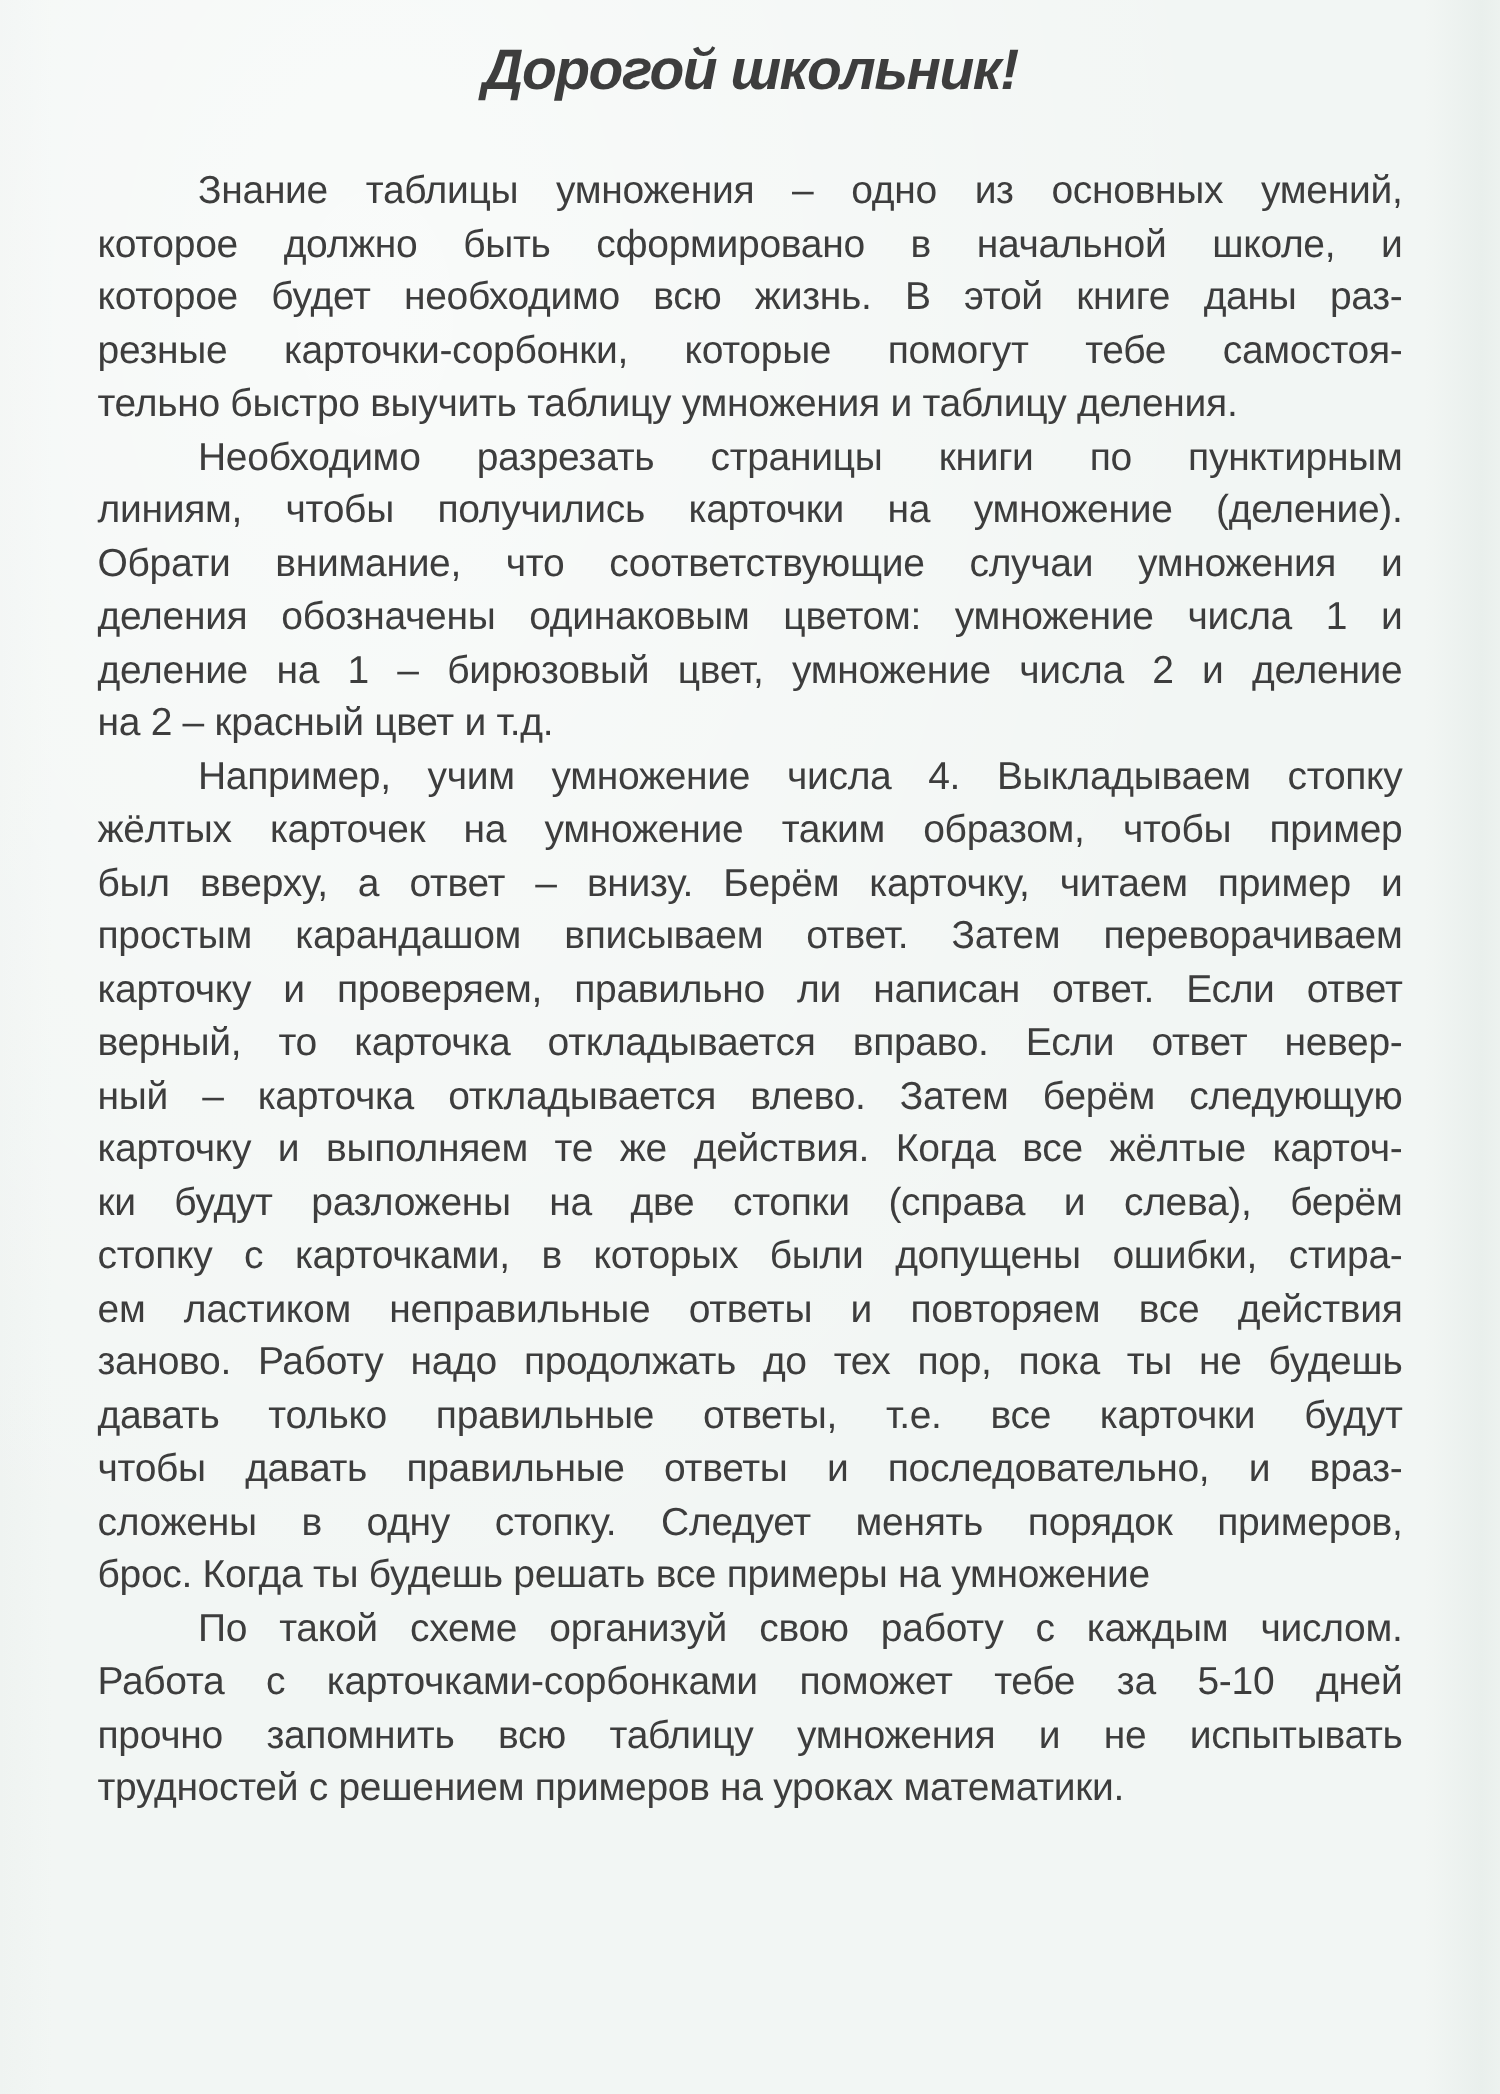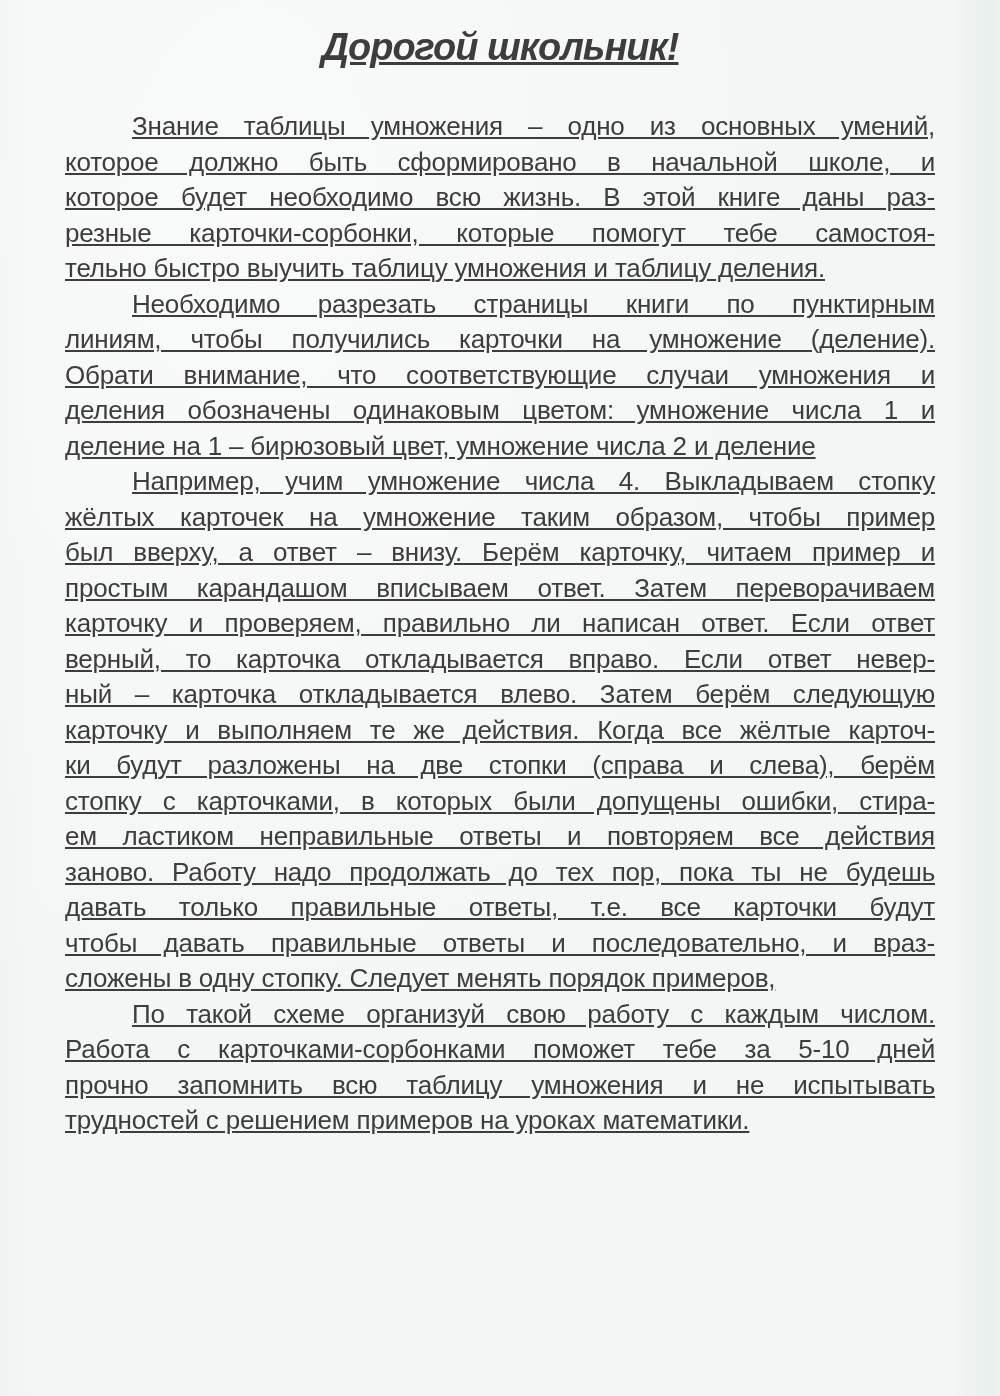--- a/index.html
+++ b/index.html
@@ -15,21 +15,20 @@
   .page {
     position: relative;
     width: 1000px;
     height: 1396px;
     overflow: hidden;
     color: var(--ink, #3d3d3d);
     background:
       radial-gradient(ellipse at 25% 15%, rgba(255,255,255,0.55) 0%, rgba(255,255,255,0) 55%),
       linear-gradient(90deg, #eff3f1 0px, var(--paper, #f2f6f4) 35px,
                       var(--paper, #f2f6f4) 950px, #e9efec 988px, #edf2ef 1000px);
-    text-decoration: underline;
   }
   .title {
     margin: 0;
     padding-top: 25px;
     text-align: center;
     font-size: 38px;
     line-height: 44px;
     font-weight: bold;
     font-style: italic;
     letter-spacing: -1px;
@@ -70,37 +69,39 @@
         <span class="line">которое будет необходимо всю жизнь. В этой книге даны раз-</span>
         <span class="line">резные карточки-сорбонки, которые помогут тебе самостоя-</span>
         <span class="line">тельно быстро выучить таблицу умножения и таблицу деления.</span>
       </p>
     <p class="para">
         <span class="line">Необходимо разрезать страницы книги по пунктирным</span>
         <span class="line">линиям, чтобы получились карточки на умножение (деление).</span>
         <span class="line">Обрати внимание, что соответствующие случаи умножения и</span>
         <span class="line">деления обозначены одинаковым цветом: умножение числа 1 и</span>
         <span class="line">деление на 1 – бирюзовый цвет, умножение числа 2 и деление</span>
+        <span class="line">на 2 – красный цвет и т.д.</span>
       </p>
     <p class="para">
         <span class="line">Например, учим умножение числа 4. Выкладываем стопку</span>
         <span class="line">жёлтых карточек на умножение таким образом, чтобы пример</span>
         <span class="line">был вверху, а ответ – внизу. Берём карточку, читаем пример и</span>
         <span class="line">простым карандашом вписываем ответ. Затем переворачиваем</span>
         <span class="line">карточку и проверяем, правильно ли написан ответ. Если ответ</span>
         <span class="line">верный, то карточка откладывается вправо. Если ответ невер-</span>
         <span class="line">ный – карточка откладывается влево. Затем берём следующую</span>
         <span class="line">карточку и выполняем те же действия. Когда все жёлтые карточ-</span>
         <span class="line">ки будут разложены на две стопки (справа и слева), берём</span>
         <span class="line">стопку с карточками, в которых были допущены ошибки, стира-</span>
         <span class="line">ем ластиком неправильные ответы и повторяем все действия</span>
         <span class="line">заново. Работу надо продолжать до тех пор, пока ты не будешь</span>
         <span class="line">давать только правильные ответы, т.е. все карточки будут</span>
         <span class="line">чтобы давать правильные ответы и последовательно, и враз-</span>
         <span class="line">сложены в одну стопку. Следует менять порядок примеров,</span>
+        <span class="line">брос. Когда ты будешь решать все примеры на умножение</span>
       </p>
     <p class="para">
         <span class="line">По такой схеме организуй свою работу с каждым числом.</span>
         <span class="line">Работа с карточками-сорбонками поможет тебе за 5-10 дней</span>
         <span class="line">прочно запомнить всю таблицу умножения и не испытывать</span>
         <span class="line">трудностей с решением примеров на уроках математики.</span>
       </p>
   </div>
 </div>
 

